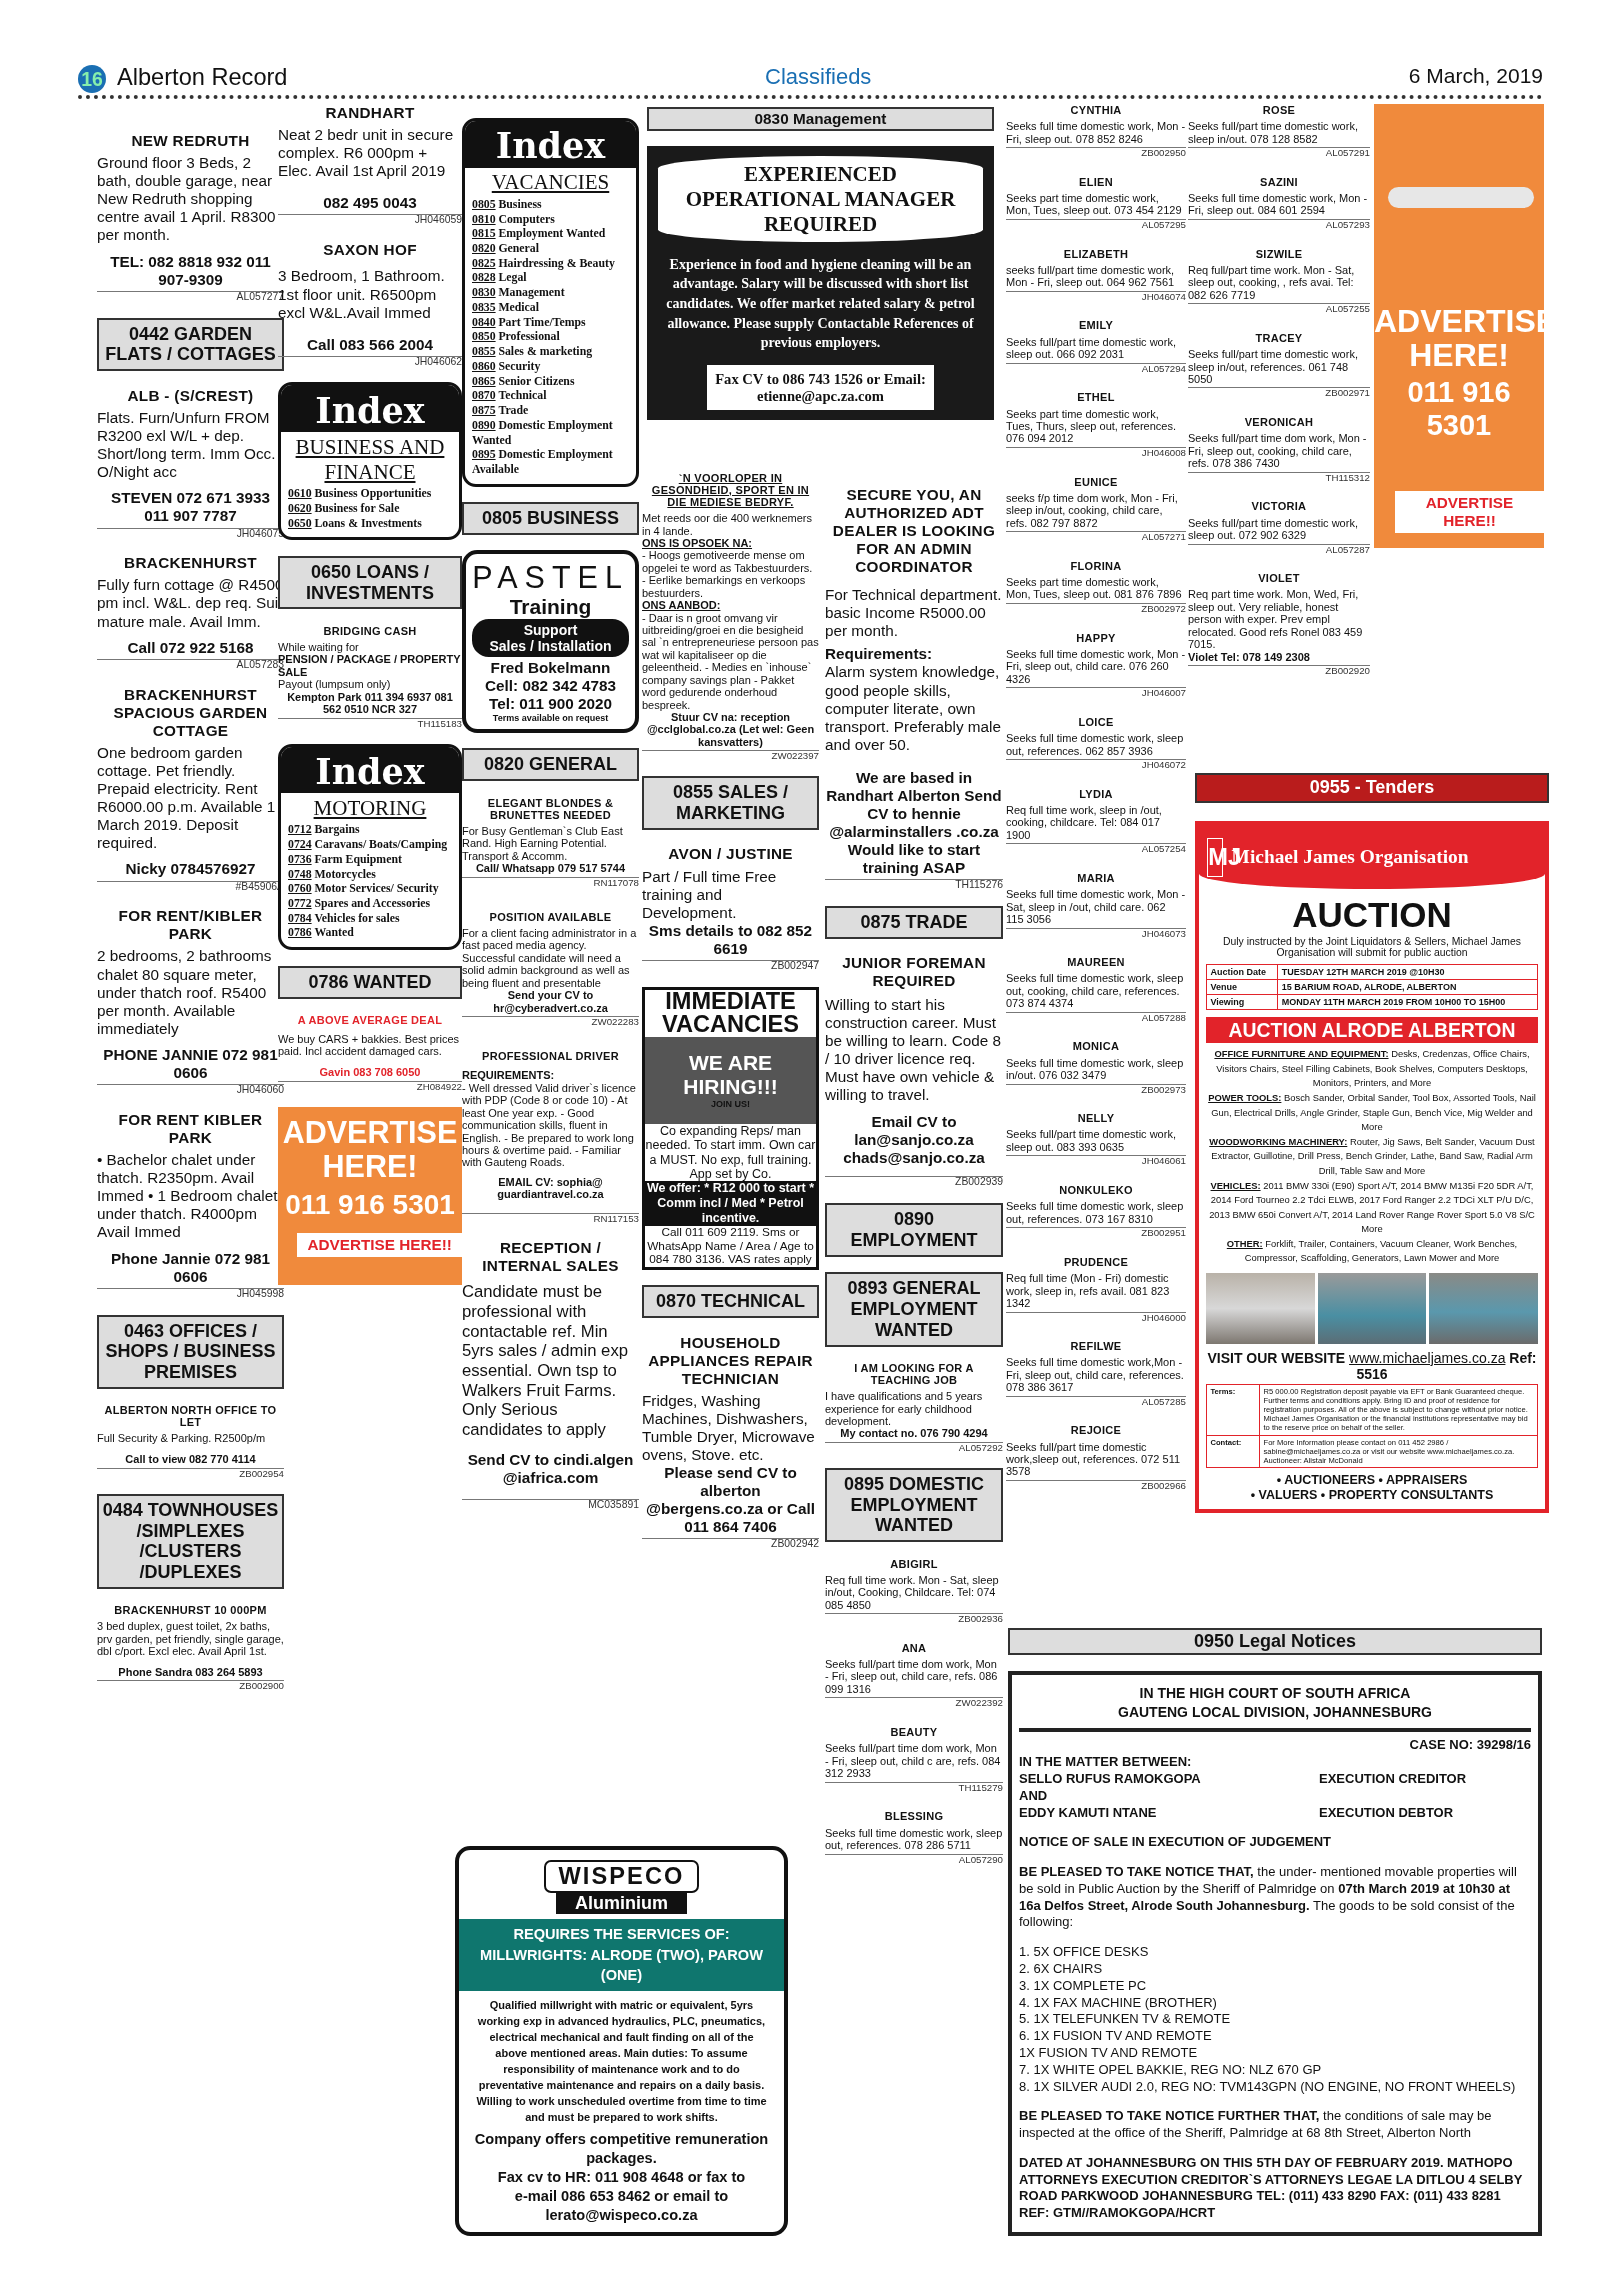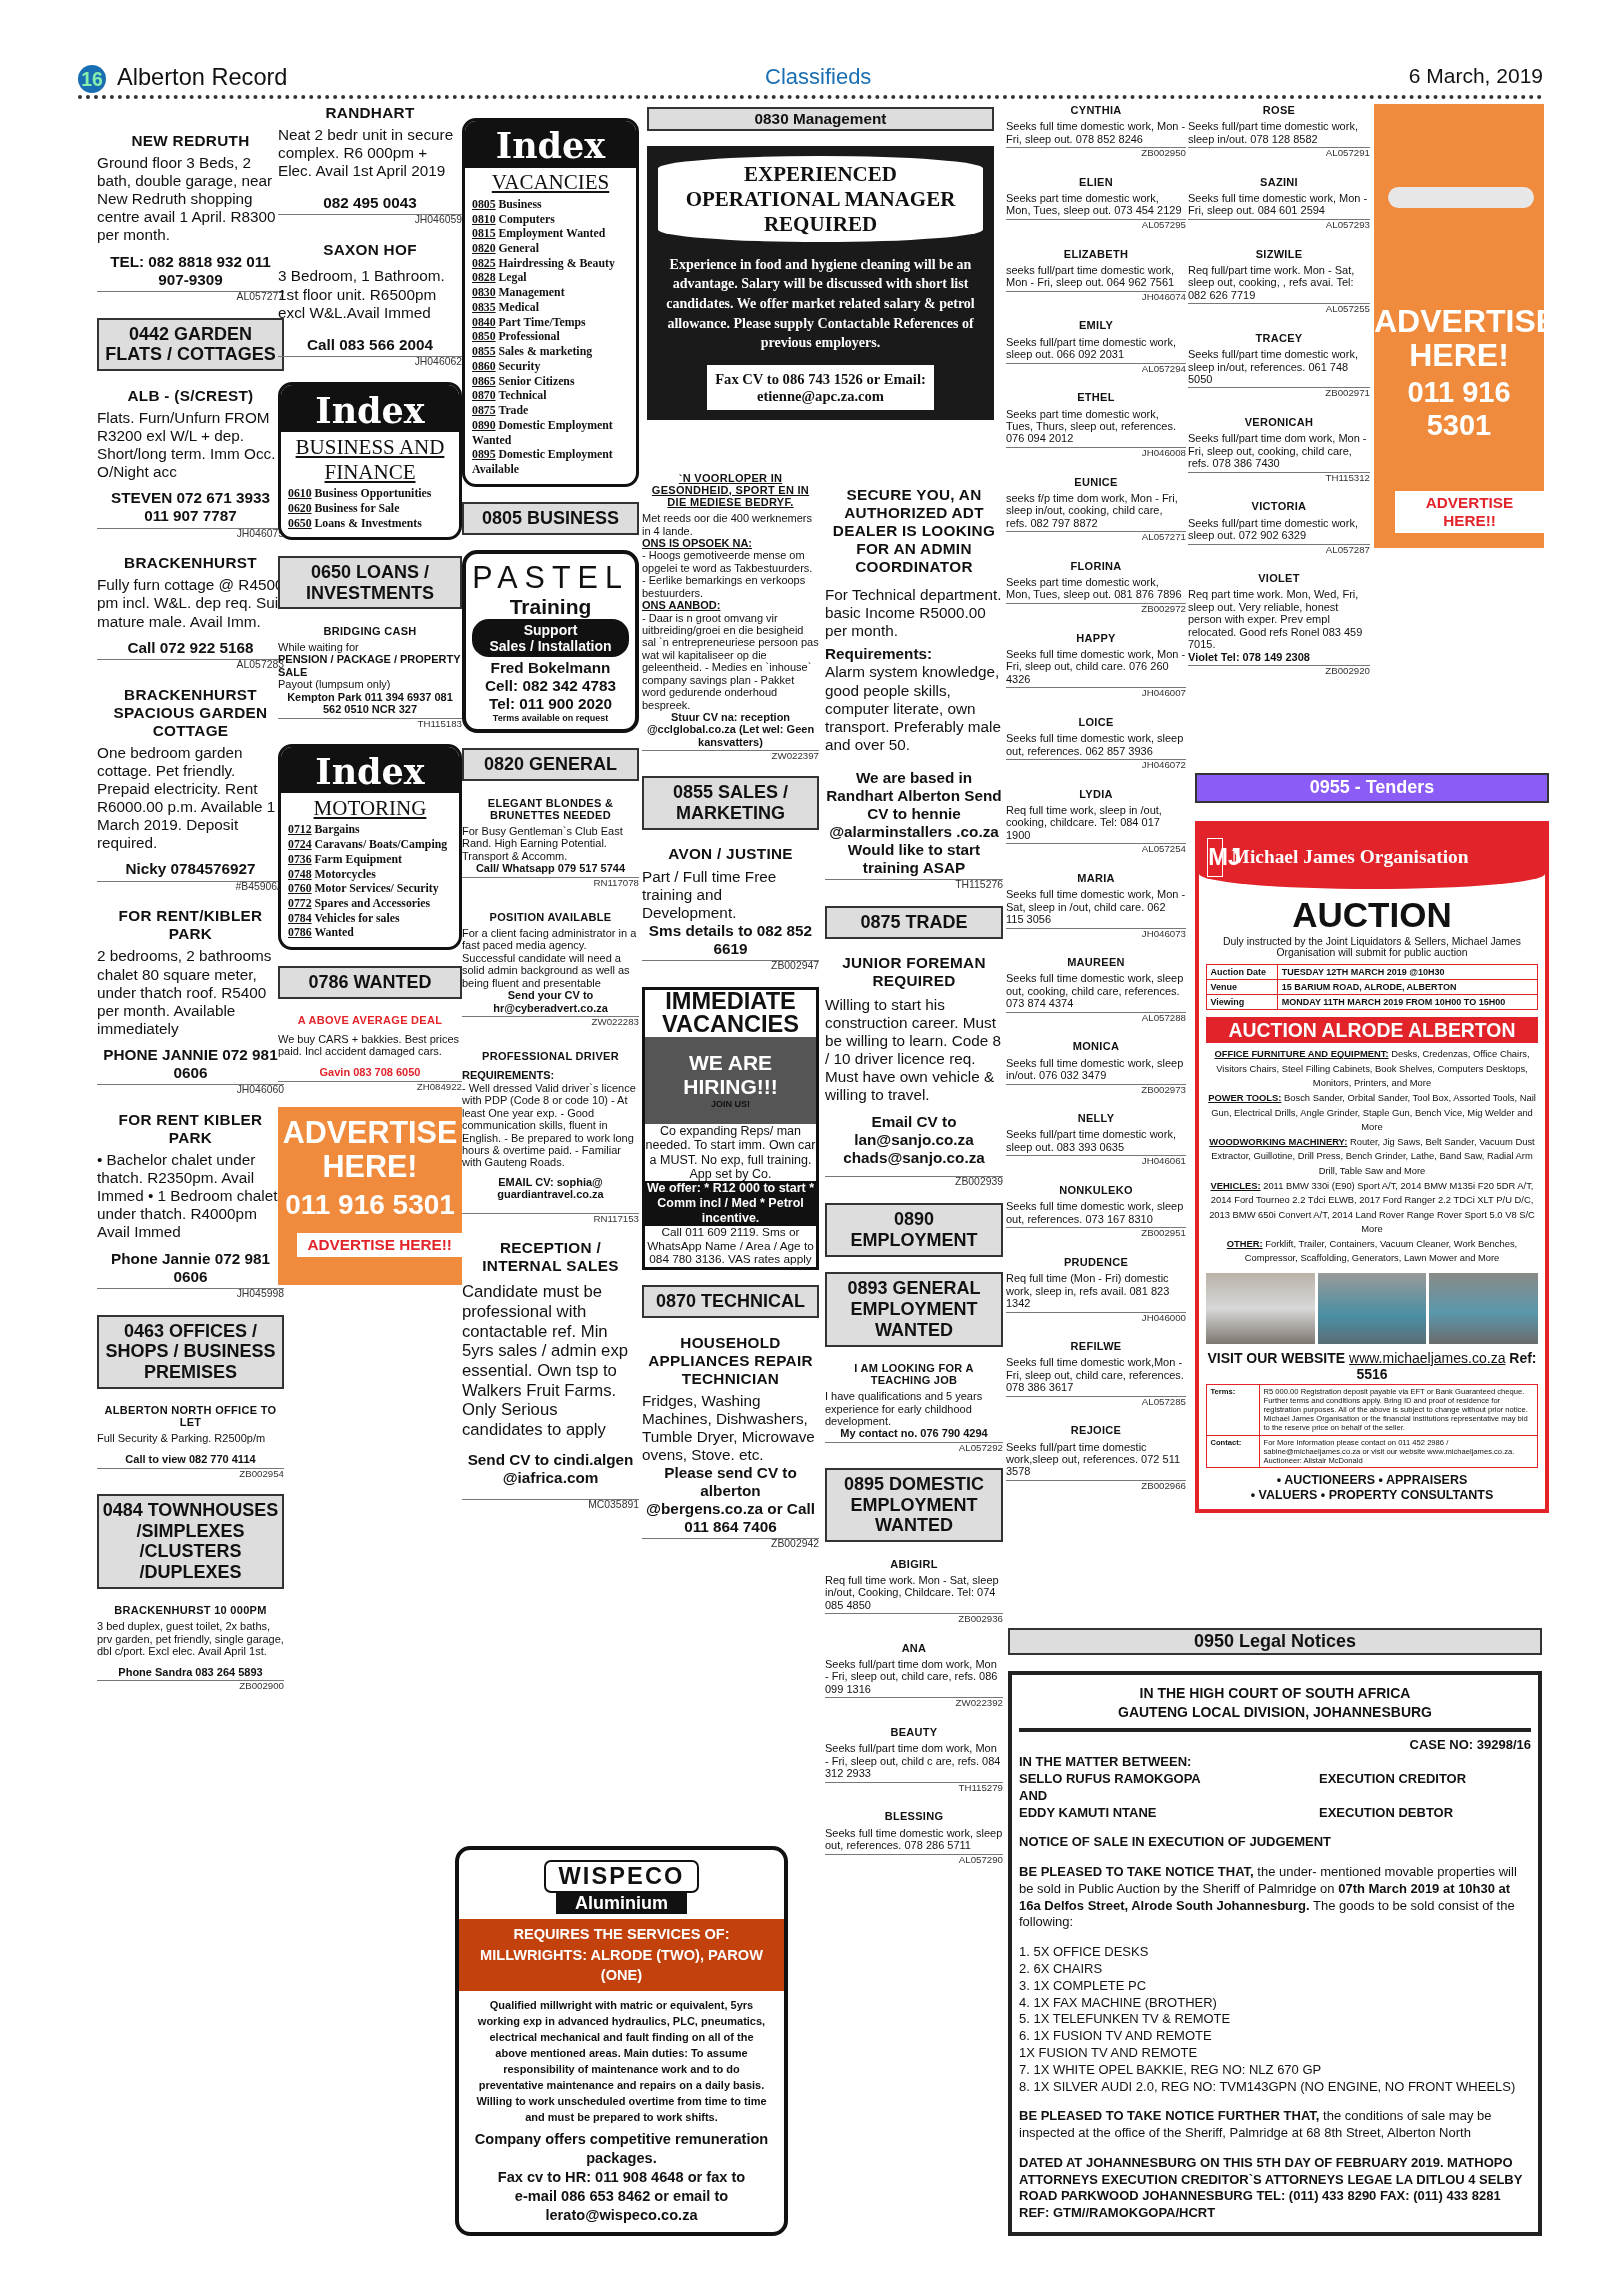--- a/index.html
+++ b/index.html
@@ -61,21 +61,21 @@
 .legal-box{border:4.2px solid #222;padding:9.7px 7px;font-family:"Liberation Sans Narrow","Liberation Sans",sans-serif;font-size:13px;line-height:1.3}
 .legal-box .court{text-align:center;font-weight:bold;font-size:14px;border-bottom:4.2px solid #222;padding-bottom:7px;margin-bottom:5.6px}
 .legal-box .row{display:flex;justify-content:space-between;font-weight:bold}
 .legal-box .row span:last-child{width:212px}
 .legal-box .gap{height:12.5px}
 .adv-side{position:absolute;left:1374px;top:104px;width:170px;height:444px;background:#f08a3c;color:#fff;text-align:center;font-weight:bold}
 .adv-side .t{font-size:32px;line-height:1.05;margin-top:201px}
 .adv-side .n{font-size:29px;margin-top:4.2px}
 .adv-side .r{background:#fff;color:#e2232a;font-size:15.3px;margin:49px 0 0 21px;padding:2.8px}
 .plane{position:absolute;height:21px;background:#e7e7e7;border-radius:10.4px}
-.tenders{background:#8b5cf6;color:#fff;border:2.8px solid #333;font-weight:bold;font-size:18px;text-align:center;padding:2.8px;margin:5.6px 0 18px}
+.tenders{background:#b91c1c;color:#fff;border:2.8px solid #333;font-weight:bold;font-size:18px;text-align:center;padding:2.8px;margin:5.6px 0 18px}
 </style>
 </head>
 <body>
 
 <div id="masthead" class="abs">
   <div id="pg-num">16</div>
   <div id="pub">Alberton Record</div>
   <div id="section-title">Classifieds</div>
   <div id="date">6 March, 2019</div>
 </div>
@@ -591,21 +591,21 @@
     <div class="gap"></div>
     <div style="font-weight:bold">DATED AT JOHANNESBURG ON THIS 5TH DAY OF FEBRUARY 2019. MATHOPO ATTORNEYS EXECUTION CREDITOR`S ATTORNEYS LEGAE LA DITLOU 4 SELBY ROAD PARKWOOD JOHANNESBURG TEL: (011) 433 8290 FAX: (011) 433 8281 REF: GTM//RAMOKGOPA/HCRT</div>
   </div>
 </div>
 
 <div class="abs" style="left:455px;top:1846px;width:333px;border:4.2px solid #111;border-radius:15.3px;overflow:hidden;text-align:center">
   <div style="padding:9.7px 0 4.2px">
     <div style="display:inline-block;border:2.8px solid #111;border-radius:7px;padding:1.4px 12.5px;font-weight:bold;font-size:23.6px;letter-spacing:2.1px">WISPECO</div>
     <div style="background:#111;color:#fff;font-weight:bold;font-size:18px;margin:0 97px">Aluminium</div>
   </div>
-  <div style="background:#c2410c;color:#fff;font-weight:bold;font-size:14.6px;padding:5.6px 0;line-height:1.4">
+  <div style="background:#0f766e;color:#fff;font-weight:bold;font-size:14.6px;padding:5.6px 0;line-height:1.4">
     <div>REQUIRES THE SERVICES OF:</div>
     <div>MILLWRIGHTS: ALRODE (TWO), PAROW (ONE)</div>
   </div>
   <p style="font-weight:bold;font-size:11px;padding:7px 14px 4.2px;line-height:1.45">Qualified millwright with matric or equivalent, 5yrs working exp in advanced hydraulics, PLC, pneumatics, electrical mechanical and fault finding on all of the above mentioned areas. Main duties: To assume responsibility of maintenance work and to do preventative maintenance and repairs on a daily basis. Willing to work unscheduled overtime from time to time and must be prepared to work shifts.</p>
   <p style="font-weight:bold;font-size:14.6px;line-height:1.3">Company offers competitive remuneration packages.</p>
   <p style="font-weight:bold;font-size:14.6px;line-height:1.3">Fax cv to HR: 011 908 4648 or fax to</p>
   <p style="font-weight:bold;font-size:14.6px;line-height:1.3;padding-bottom:7px">e-mail 086 653 8462 or email to lerato@wispeco.co.za</p>
 </div>
 
 

